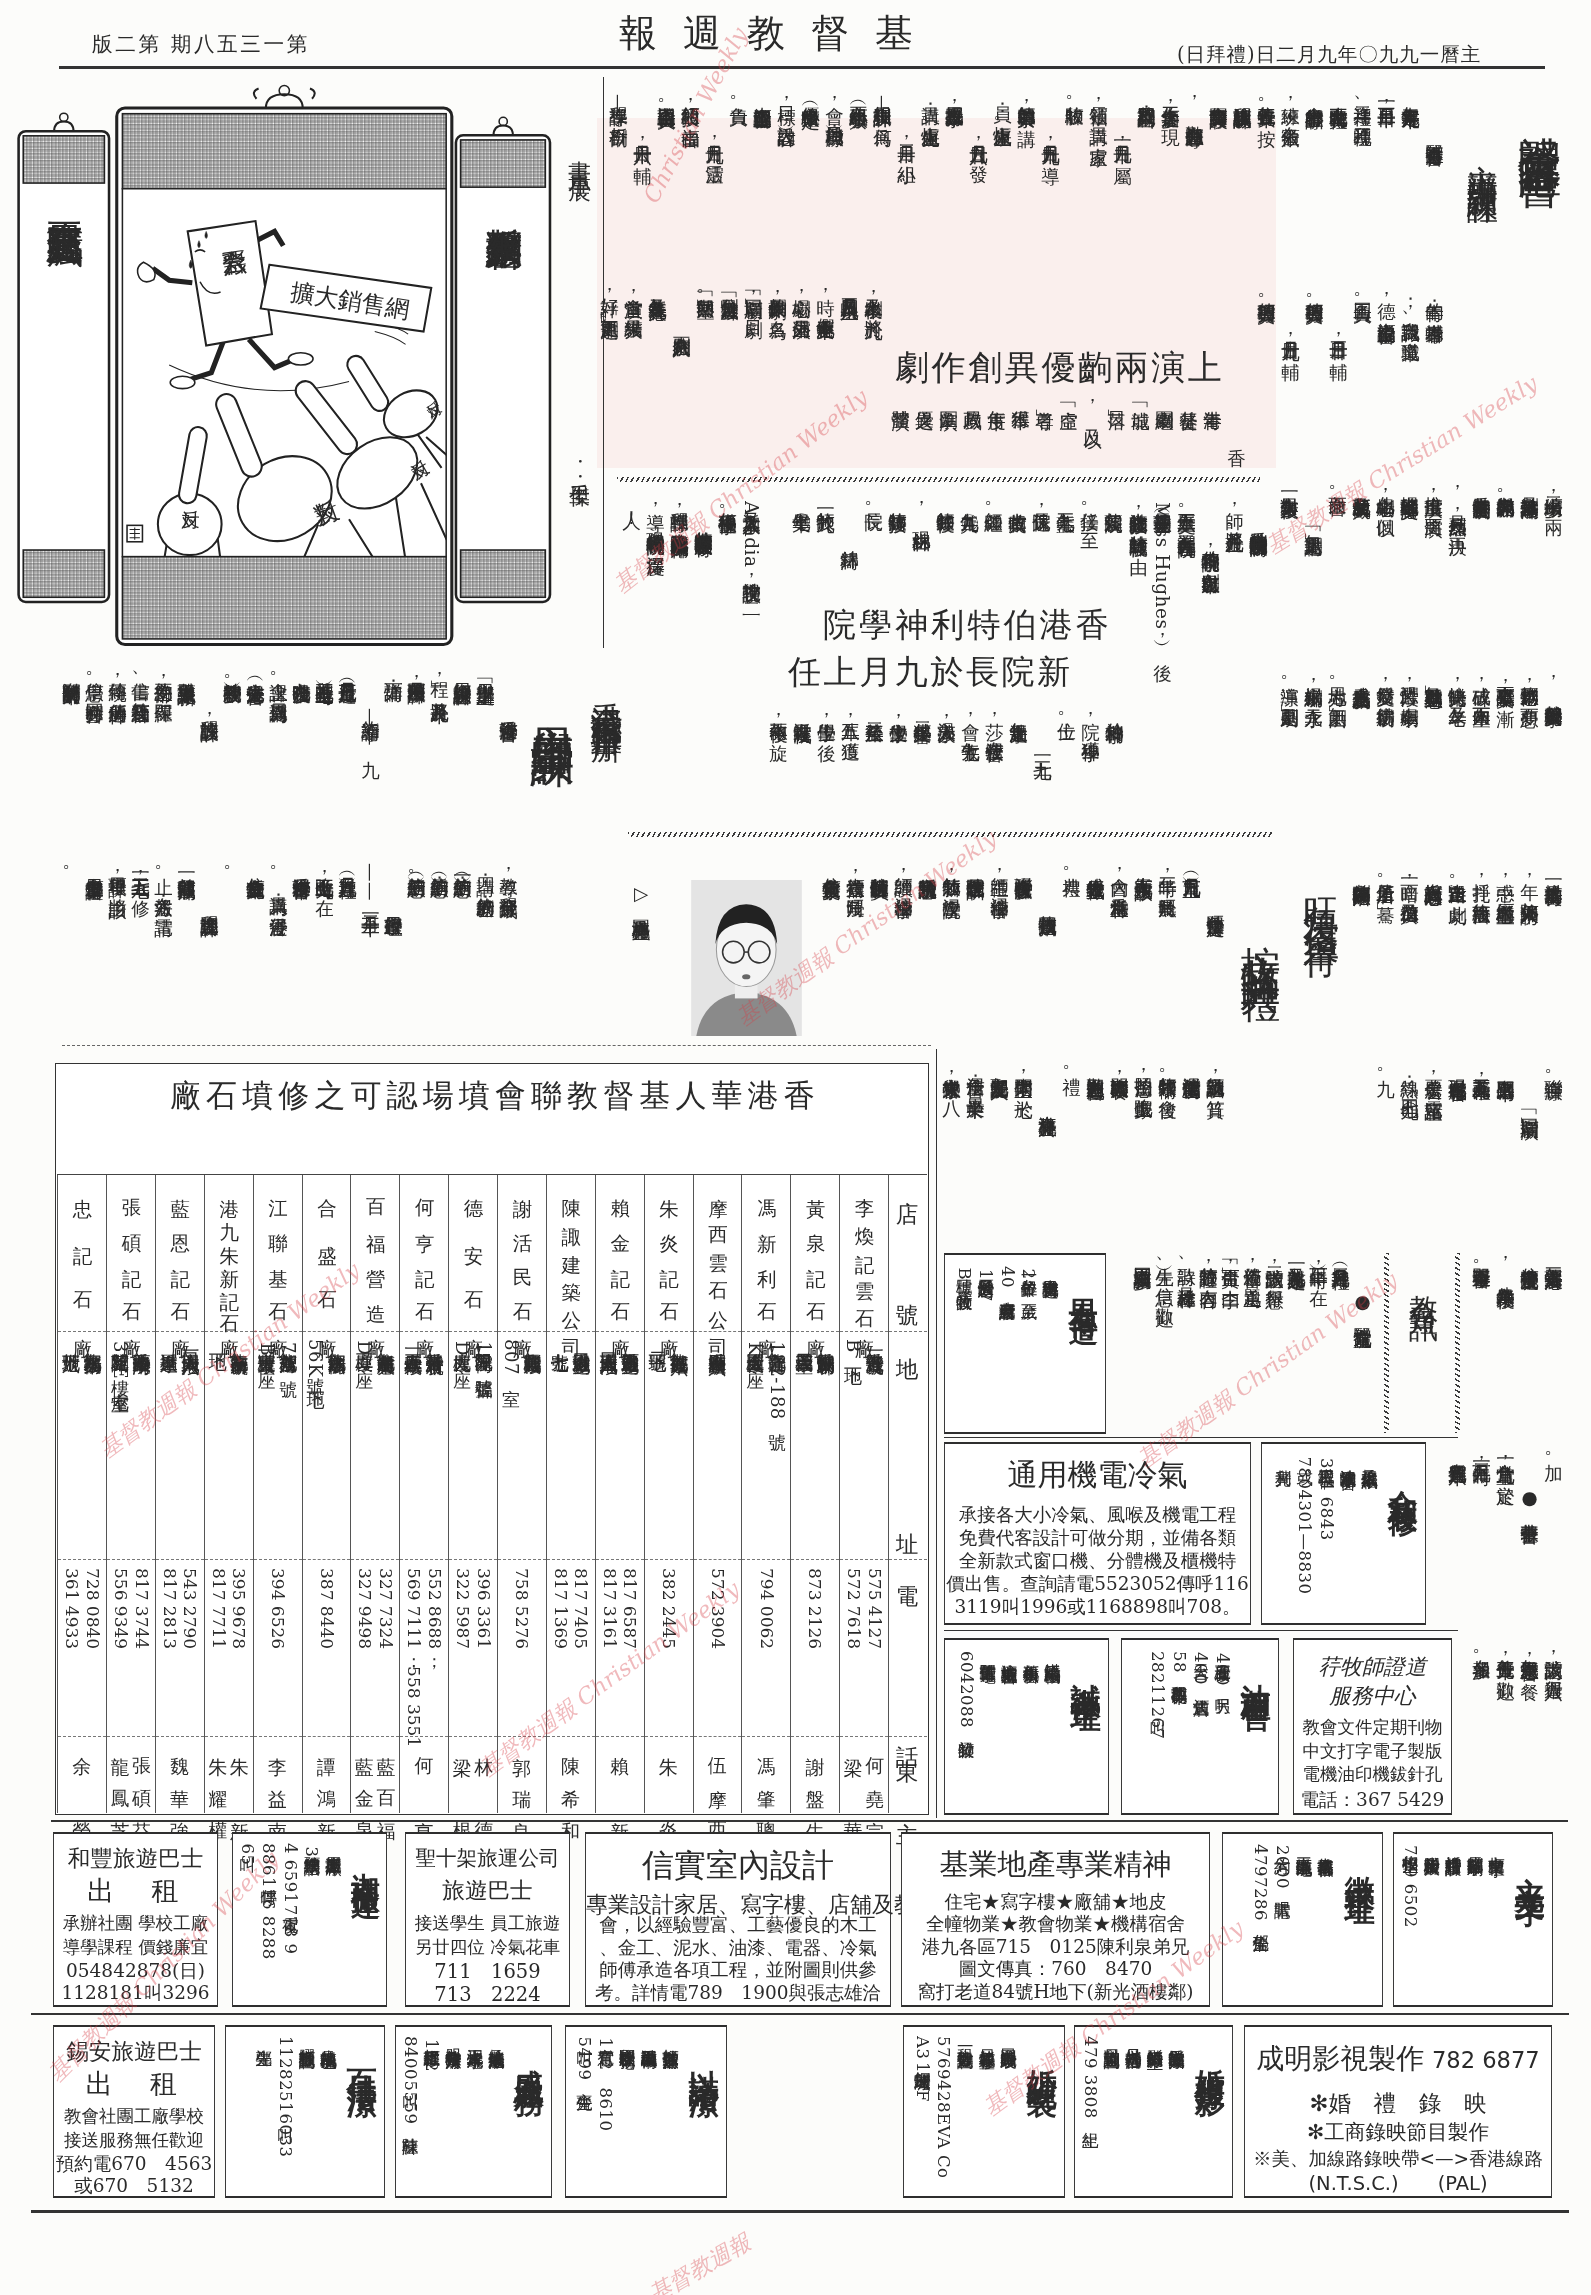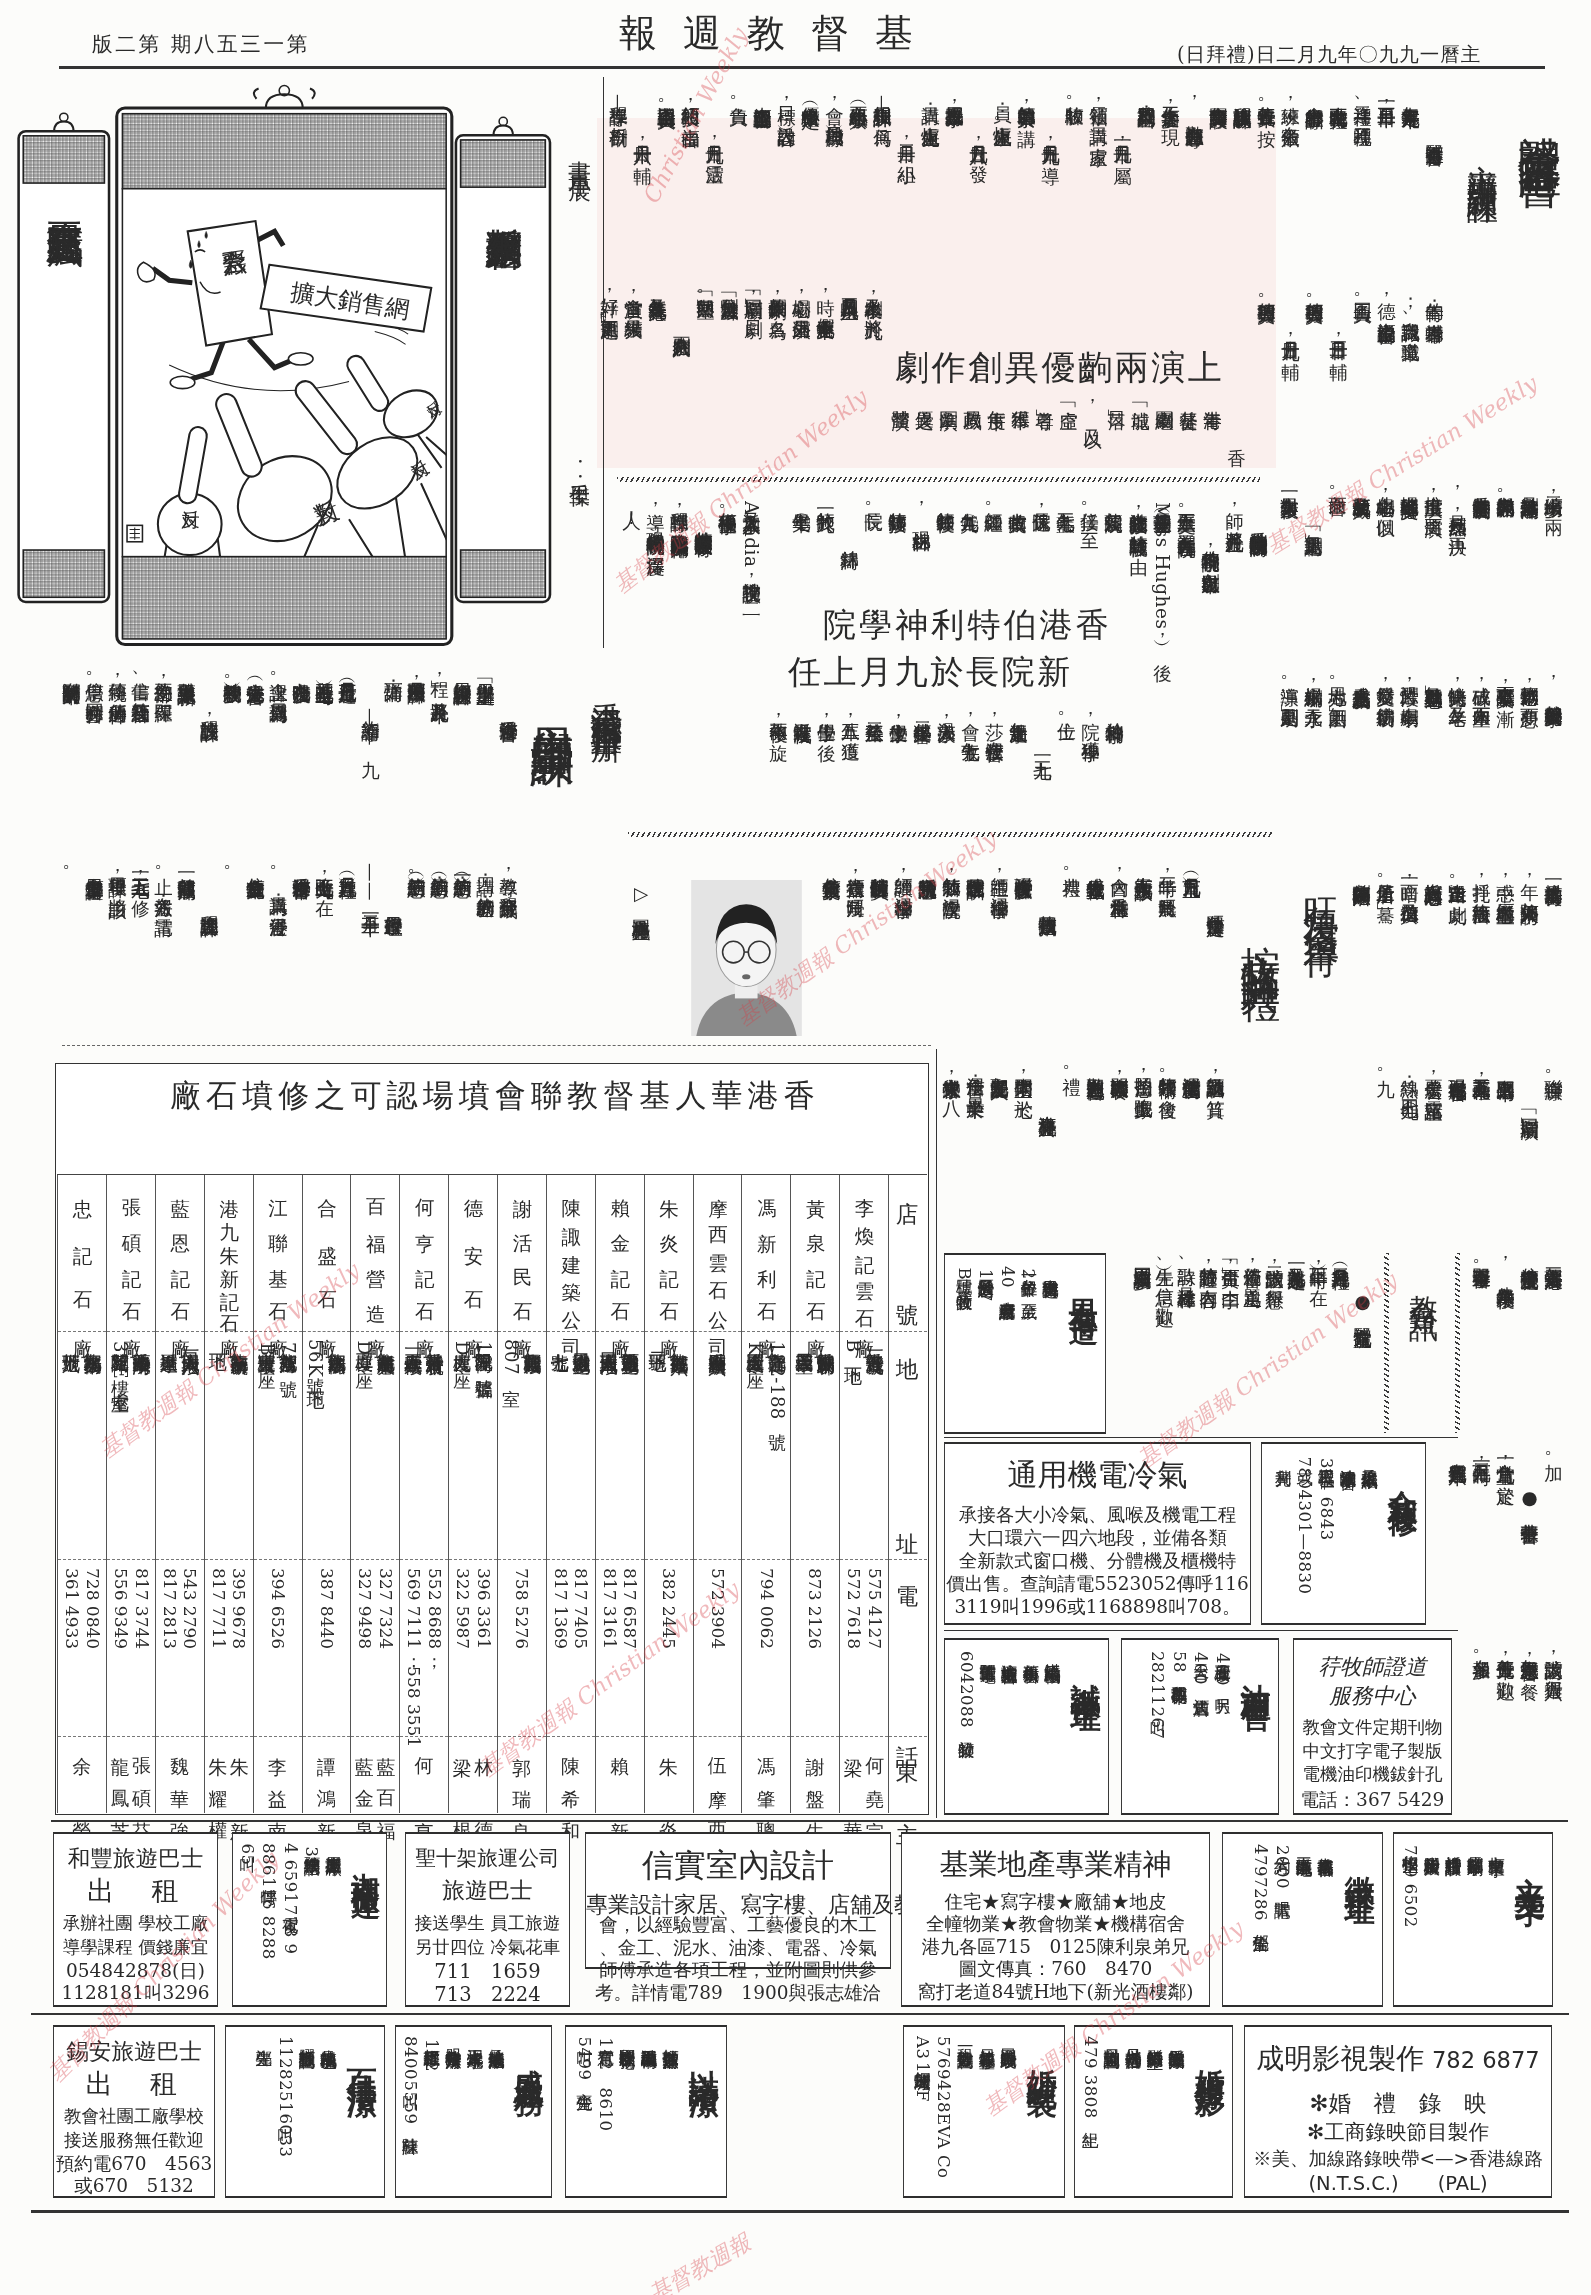--- a/index.html
+++ b/index.html
@@ -418,21 +418,21 @@
     <div class="ad-vtitle" style="right:6.2px;top:19.5px;font-size:29px">男女傳道</div>
     <div class="ad-vbody" style="right:44px;top:11.3px">本會誠聘男女傳道
 各一位年齡25歲至
 40歲有意者請繕履
 歷函長沙灣道137
 號三樓B黃牧師收</div>
   </div>
   <div class="adbox" style="left:944px;top:1442px;width:307px;height:183px">
     <div class="ad-line sans bold" style="top:11.3px;font-size:30px">通用機電冷氣</div>
     <div class="ad-line" style="top:58px;font-size:18.5px">承接各大小冷氣、風喉及機電工程</div>
-    <div class="ad-line" style="top:81px;font-size:18.5px">大口環六一四六地段，並備各類</div>
+    <div class="ad-line" style="top:81px;font-size:18.5px">免費代客設計可做分期，並備各類</div>
     <div class="ad-line" style="top:104px;font-size:18.5px">全新款式窗口機、分體機及櫃機特</div>
     <div class="ad-line" style="top:127px;font-size:18.5px">價出售。查詢請電5523052傳呼116</div>
     <div class="ad-line" style="top:150px;font-size:18.5px">3119叫1996或1168898叫708。</div>
   </div>
   <div class="adbox" style="left:1261px;top:1442px;width:165px;height:183px">
     <div class="ad-vtitle" style="right:6.2px;top:20.6px;font-size:30px">合和裝修</div>
     <div class="ad-vbody" style="right:45px;top:12.3px">承接傢俬木工牆紙
 油漆水喉電器鋁窗
 鐵器工程364 6843
 或7804301—8830
@@ -787,21 +787,21 @@
 叫65</div>
   </div>
   <div class="adbox" style="left:405px;top:1832px;width:165px;height:175px">
     <div class="ad-line serif bold" style="top:10.3px;font-size:20.6px">聖十架旅運公司</div>
     <div class="ad-line serif bold" style="top:41px;font-size:22.6px">旅遊巴士</div>
     <div class="ad-line" style="top:77px;font-size:17.5px">接送學生 員工旅遊</div>
     <div class="ad-line" style="top:101px;font-size:17.5px">另廿四位 冷氣花車</div>
     <div class="ad-line" style="top:124px;font-size:19.5px">711　1659</div>
     <div class="ad-line" style="top:147px;font-size:19.5px">713　2224</div>
   </div>
-  <div class="adbox" style="left:585px;top:1832px;width:306px;height:137px">
+  <div class="adbox" style="left:585px;top:1832px;width:306px;height:175px">
     <div class="ad-line serif bold" style="top:10.3px;font-size:32px">信實室內設計</div>
     <div class="ad-line" style="top:56px;font-size:22px">專業設計家居、寫字樓、店舖及教</div>
     <div class="ad-line" style="top:78px;font-size:18.5px">會，以經驗豐富、工藝優良的木工</div>
     <div class="ad-line" style="top:101px;font-size:18.5px">、金工、泥水、油漆、電器、冷氣</div>
     <div class="ad-line" style="top:123px;font-size:18.5px">師傅承造各項工程，並附圖則供參</div>
     <div class="ad-line" style="top:146px;font-size:18.5px">考。詳情電789　1900與張志雄洽</div>
   </div>
   <div class="adbox" style="left:901px;top:1832px;width:309px;height:175px">
     <div class="ad-line sans bold" style="top:11.3px;font-size:29px">基業地產專業精神</div>
     <div class="ad-line" style="top:55px;font-size:18.5px">住宅★寫字樓★廠舖★地皮</div>

